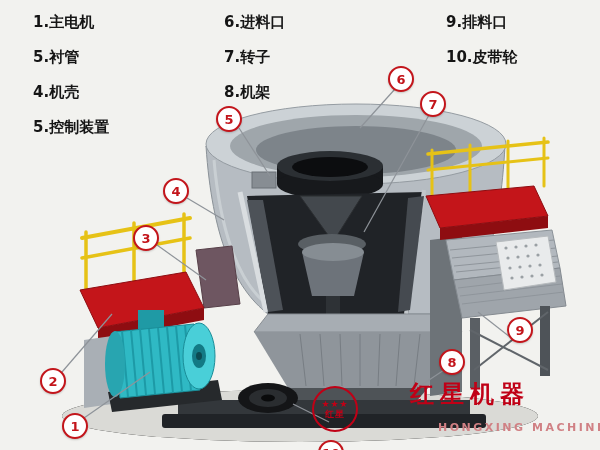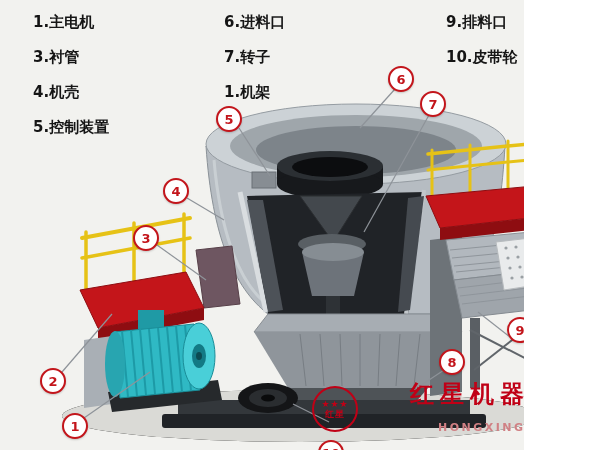--- a/index.html
+++ b/index.html
@@ -1,18 +1,18 @@
 <!DOCTYPE html>
 <html><head>
 <meta charset="utf-8">
 <style>
   html,body{margin:0;padding:0;}
   body{font-family:"DejaVu Sans","Liberation Sans",sans-serif;}
   .stage{
-    position:relative;width:524px;height:450px;overflow:hidden;
+    position:relative;width:600px;height:450px;overflow:hidden;
     background:radial-gradient(ellipse at 50% 38%, #ffffff 52%, #ececе9 88%, #e6e6e3 100%);
     background-color:#f2f2ef;
   }
   .machine-svg{position:absolute;left:0;top:0;z-index:1;}
   
   .legend-col{position:absolute;z-index:3;color:#151515;font-size:15px;font-weight:bold;line-height:21px;}
   .legend-col div{margin-bottom:14px;white-space:nowrap;}
   .col1{left:33px;top:12px;}
   .col2{left:224px;top:12px;}
   .col3{left:446px;top:12px;}
@@ -212,28 +212,28 @@
       <line x1="395" y1="89" x2="360" y2="128"></line>
       <line x1="429" y1="115" x2="364" y2="232"></line>
       <line x1="444" y1="370" x2="414" y2="390"></line>
       <line x1="510" y1="337" x2="478" y2="312"></line>
       <line x1="329" y1="422" x2="293" y2="404"></line>
     </g>
   </svg>
 
   <div class="legend-col col1">
     <div>1.主电机</div>
-    <div>3.衬管</div>
+    <div>5.衬管</div>
     <div>4.机壳</div>
     <div>5.控制装置</div>
   </div>
   <div class="legend-col col2">
     <div>6.进料口</div>
     <div>7.转子</div>
-    <div>1.机架</div>
+    <div>8.机架</div>
   </div>
   <div class="legend-col col3">
     <div>9.排料口</div>
     <div>10.皮带轮</div>
   </div>
 
   <div class="callout" style="left:62px;top:413px">1</div>
   <div class="callout" style="left:40px;top:368px">2</div>
   <div class="callout" style="left:133px;top:225px">3</div>
   <div class="callout" style="left:163px;top:178px">4</div>

